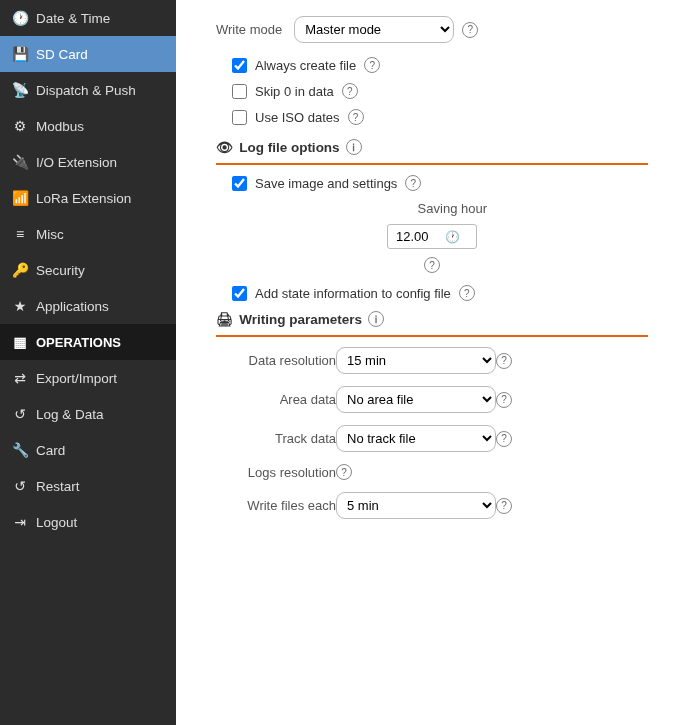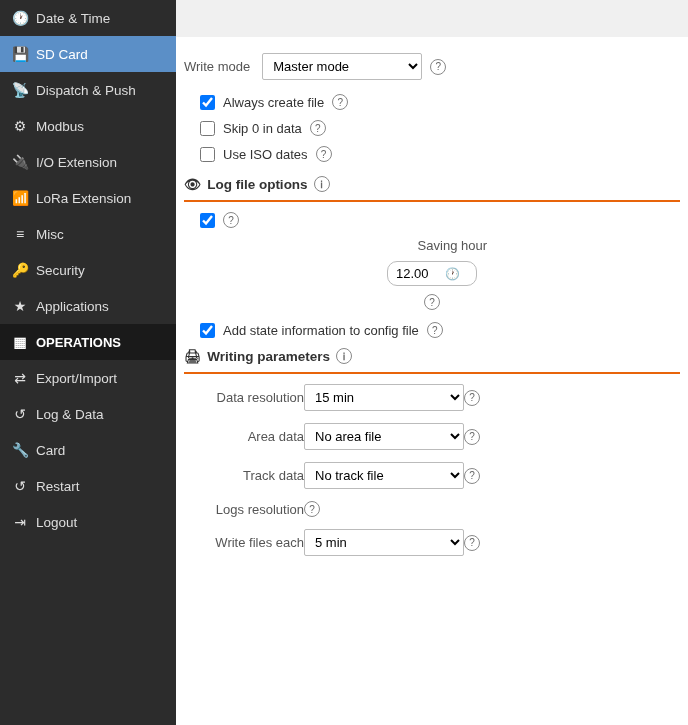--- a/index.html
+++ b/index.html
@@ -45,44 +45,43 @@
       width: 16px;
       text-align: center;
       font-size: 14px;
       flex-shrink: 0;
     }
 
     
     .main-content {
       flex: 1;
       background: #fff;
-      padding: 16px 8px;
+      padding: 16px 40px;
       overflow-y: auto;
-      margin-top: 37px;
     }
 
     .form-row {
       display: flex;
       align-items: center;
       margin-bottom: 12px;
       gap: 8px;
       flex-direction: column;
     }
 
     .form-label {
       color: #555;
       min-width: 110px;
       text-align: right;
       font-size: 13px;
     }
 
     select {
       border: 1px solid #bbb;
       background: #fff;
-      border-radius: 2px;
+      border-radius: 9px;
       padding: 4px 6px;
       font-size: 13px;
       cursor: pointer;
     }
 
     .write-mode-select {
       min-width: 160px;
     }
 
     .checkbox-row {
@@ -120,21 +119,21 @@
       border: 1px solid #888;
       border-radius: 50%;
       font-size: 10px;
       color: #666;
       cursor: pointer;
       font-style: normal;
     }
 
     .saving-hour-input {
       border: 1px solid #bbb;
-      border-radius: 10px;
+      border-radius: 3px;
       padding: 4px 8px;
       font-size: 13px;
       width: 90px;
       display: flex;
       align-items: center;
       gap: 4px;
     }
 
     .saving-hour-input input[type="text"] {
       border: none;
@@ -280,20 +279,21 @@
   </div>
 
   <div class="section-header">
     <span>👁</span>
     <span>Log file options</span>
     <span class="help-icon">ℹ</span>
   </div>
 
   <div class="checkbox-row">
     <input type="checkbox" checked="" id="saveimg" style="">
+    <label for="saveimg">Save image and settings</label>
     <span class="help-icon">?</span>
   </div>
 
   <div class="form-row">
     <span class="form-label">Saving hour</span>
     <div class="saving-hour-input">
       <input type="text" value="12.00" style="border: none; outline: none; width: 45px; font-size: 13px;">
       <span class="clock-icon">🕐</span>
     </div>
     <span class="help-icon">?</span>

